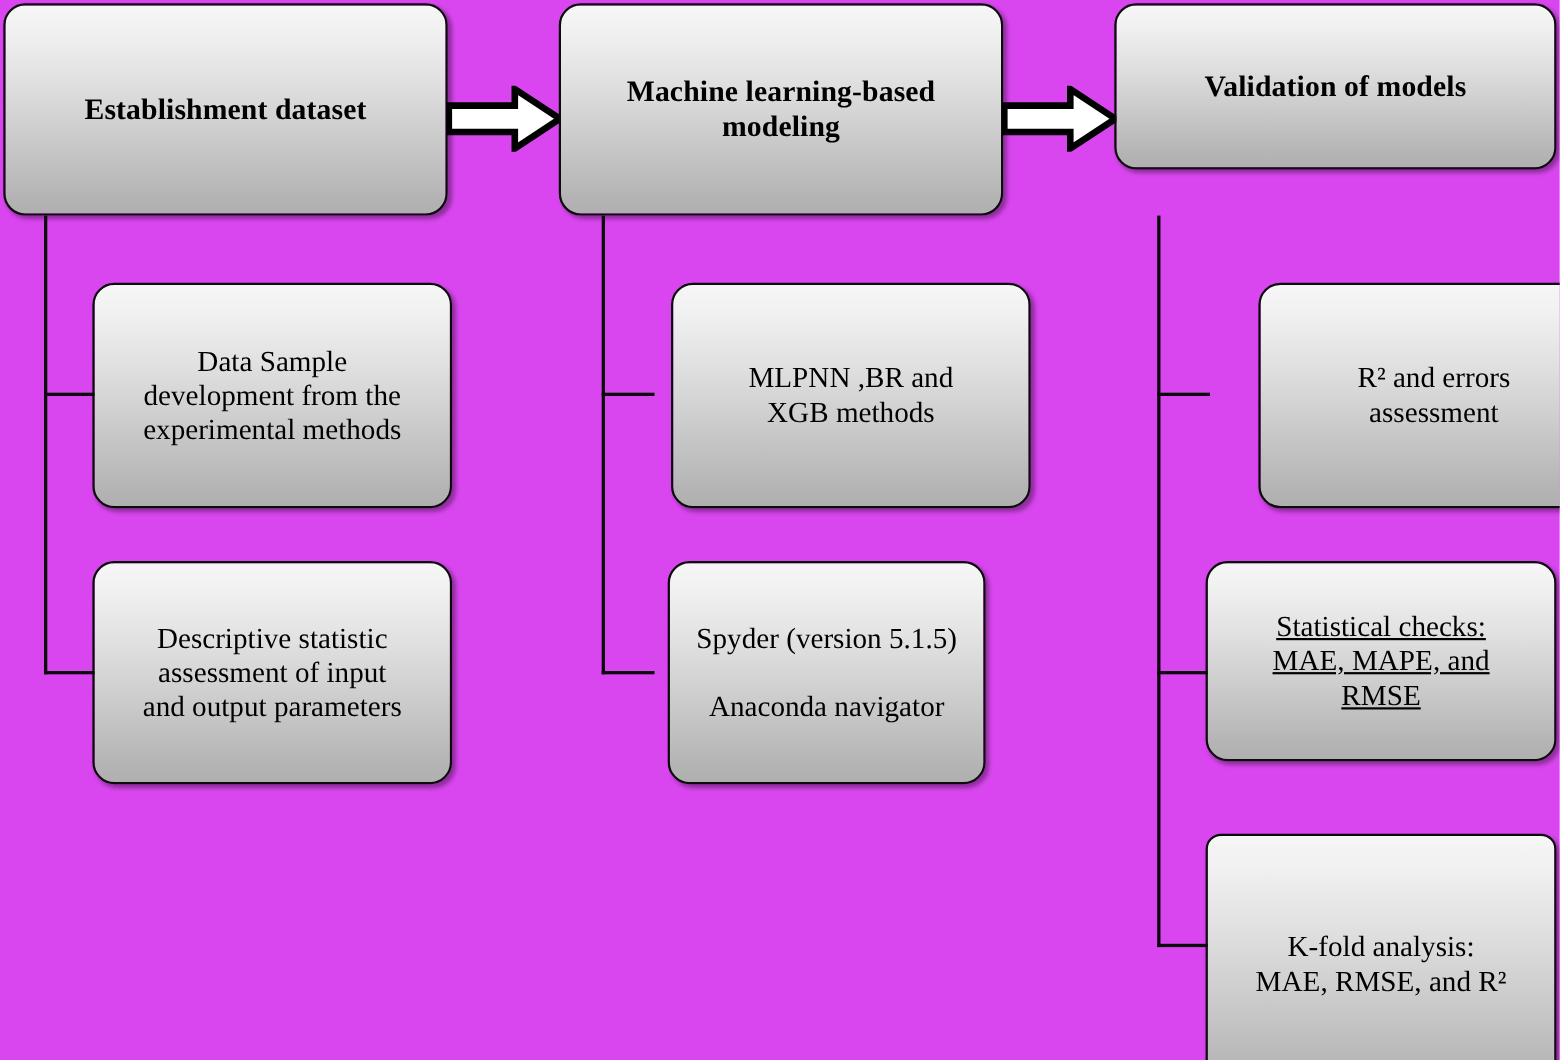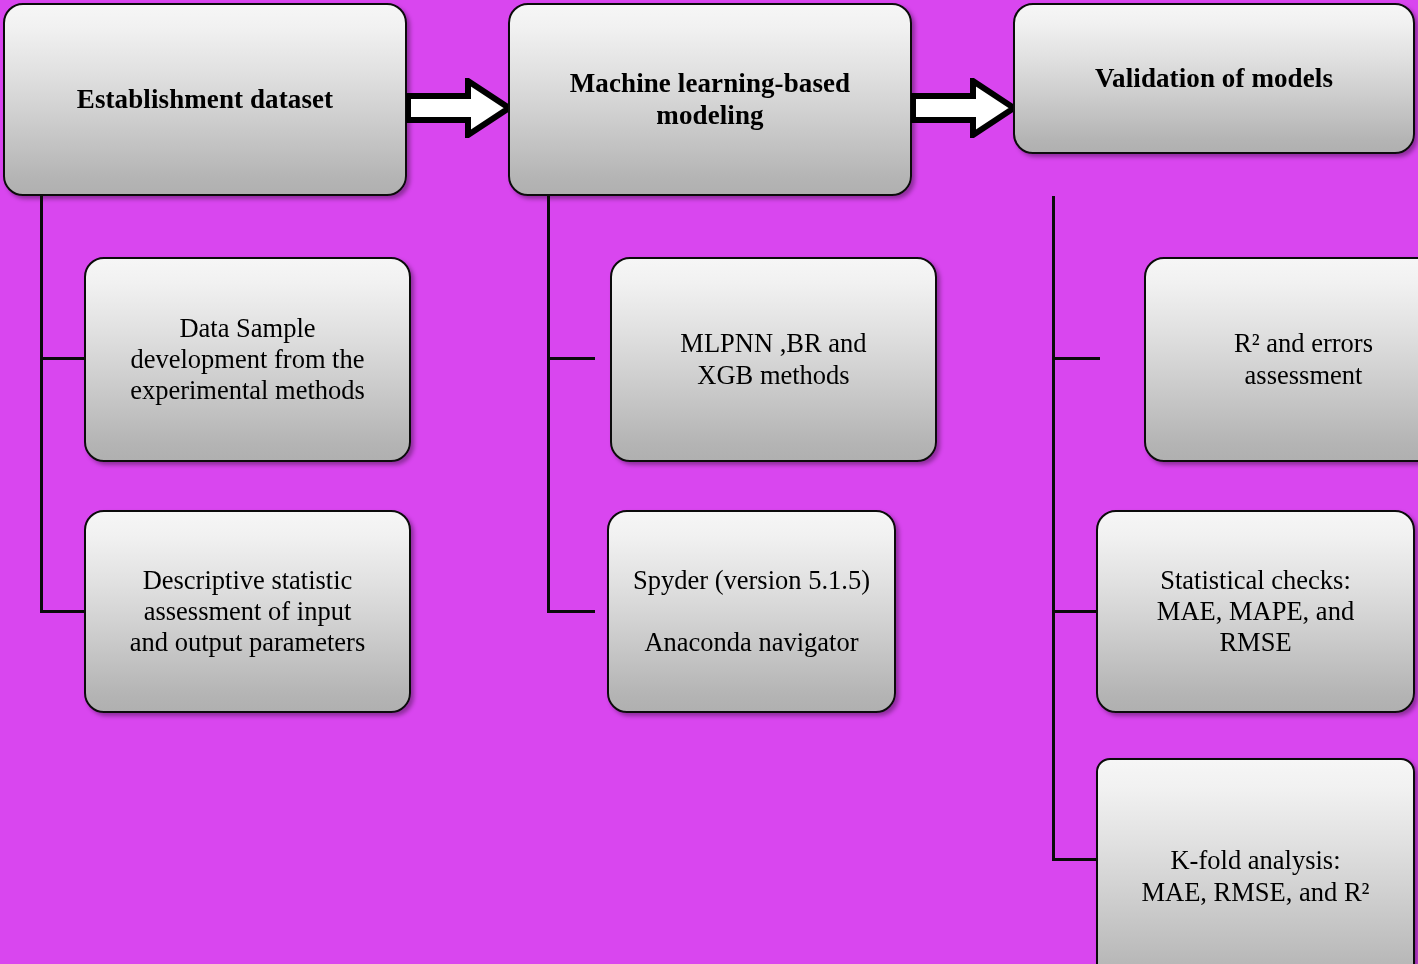--- a/index.html
+++ b/index.html
@@ -140,21 +140,21 @@
   <div class="hline" style="left:1052px; top:610px; width:48px;"></div>
   <div class="hline" style="left:1052px; top:858px; width:48px;"></div>
 
   <div class="node sub" style="left:1096px; top:257px; width:319px; height:205px;margin-left:48px;">
     <span class="txt">
       <span>R² and errors</span><br>
       <span>assessment</span>
     </span>
   </div>
 
-  <div class="node sub" style="left:1096px; top:510px; width:319px; height:203px;">
+  <div class="node sub" style="left:1096px; top:510px; width:319px; height:182px;text-decoration:underline;">
     <span class="txt">
       <span>Statistical checks:</span><br>
       <span>MAE, MAPE, and</span><br>
       <span>RMSE</span>
     </span>
   </div>
 
   <div class="node sub" style="left:1096px; top:758px; width:319px; height:237px;border-radius:14px;">
     <span class="txt">
       <span>K-fold analysis:</span><br>

